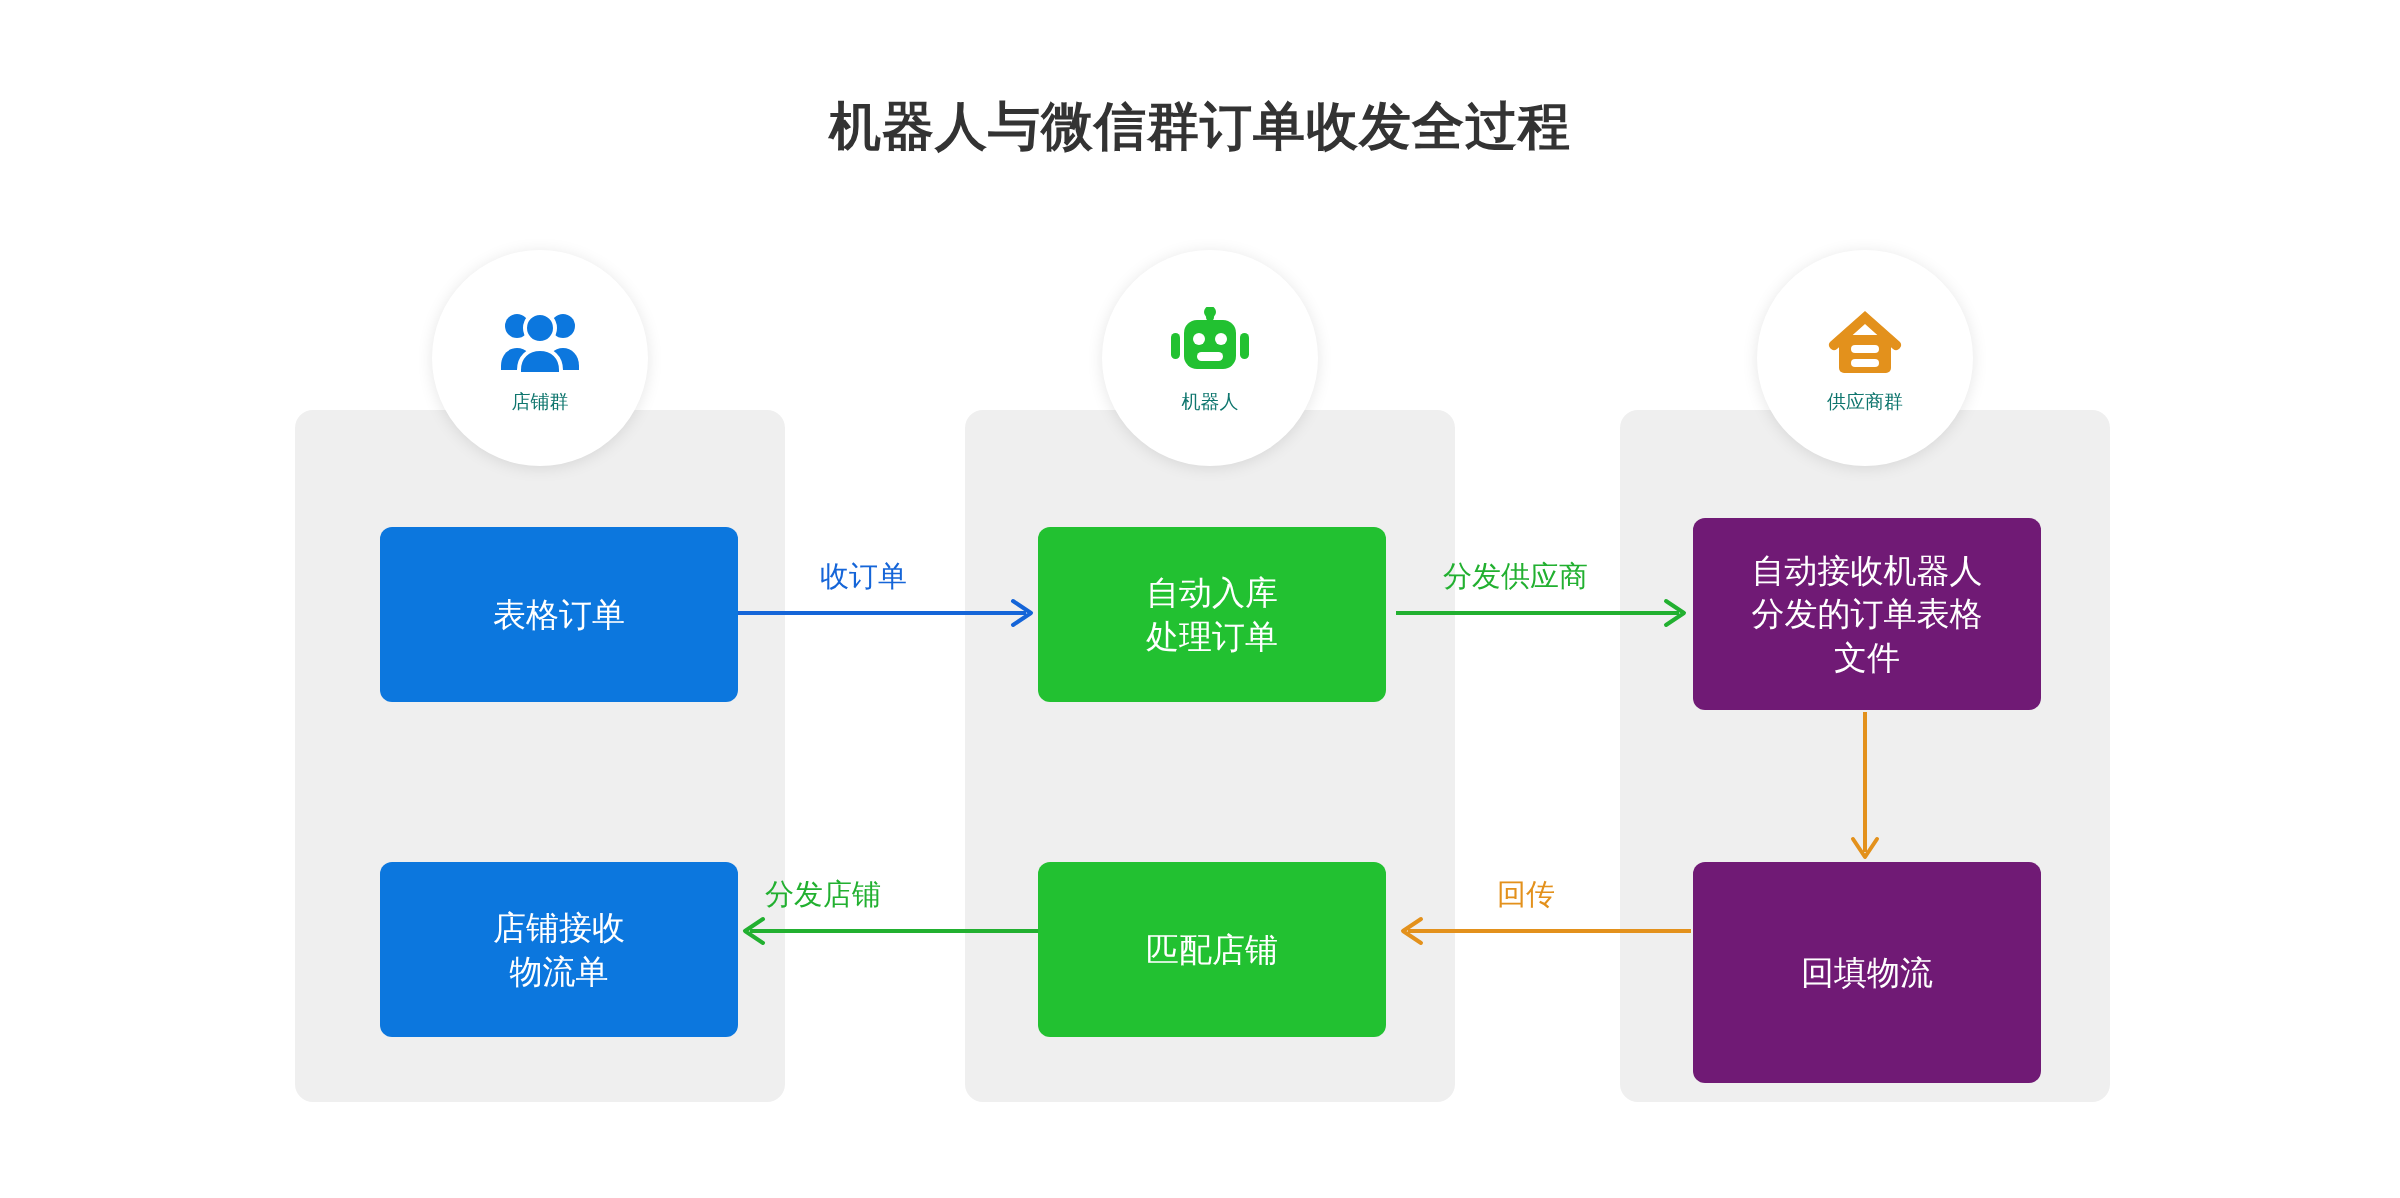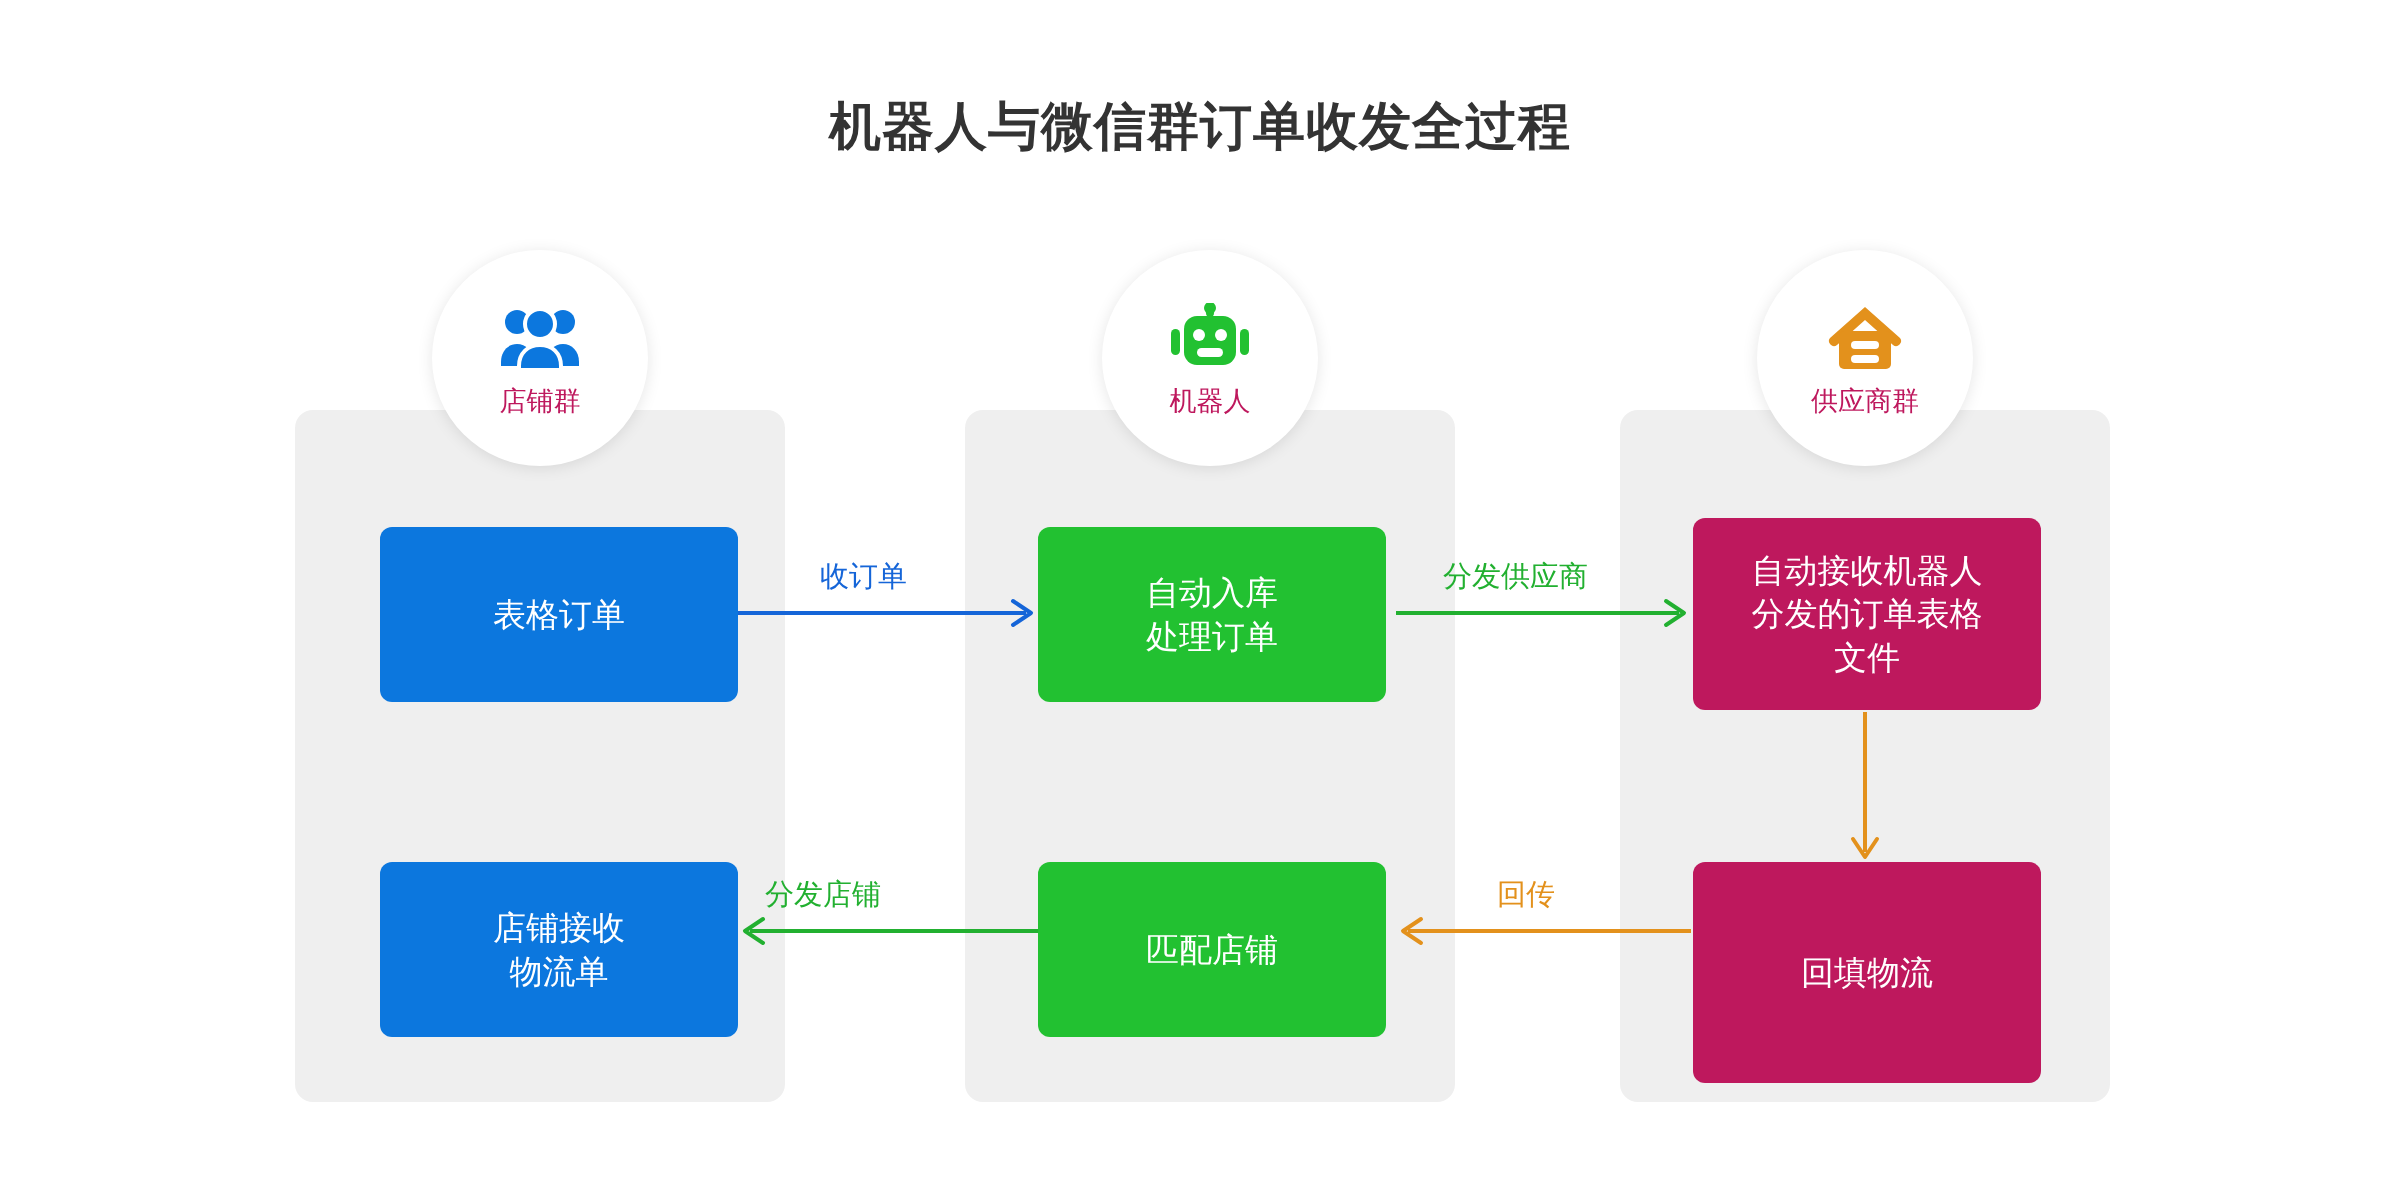--- a/index.html
+++ b/index.html
@@ -68,42 +68,42 @@
     width: 84px;
     height: 72px;
     display: flex;
     align-items: center;
     justify-content: center;
     margin-bottom: 14px;
   }
   .lane-header-icon svg { display: block; }
 
   .lane-header-label {
-    font-size: 27px;
-    color: #be185d;
+    font-size: 19px;
+    color: #0f766e;
     line-height: 1;
   }
 
   
   .node {
     position: absolute;
     border-radius: 12px;
     display: flex;
     align-items: center;
     justify-content: center;
     text-align: center;
     color: #ffffff;
     font-size: 33px;
     line-height: 1.32;
     z-index: 3;
   }
 
   .node-blue   { background: #0c77de; margin-left: 12px; }
   .node-green  { background: #22c131; }
-  .node-orange { background: #be185d; }
+  .node-orange { background: #701a75; }
 
   #node-form-order     { left: 368px;  top: 527px;  width: 358px; height: 175px; }
   #node-shop-receive   { left: 368px;  top: 862px;  width: 358px; height: 175px; }
   #node-auto-stock     { left: 1038px; top: 527px;  width: 348px; height: 175px; }
   #node-match-shop     { left: 1038px; top: 862px;  width: 348px; height: 175px; align-items: center; }
   #node-auto-receive   { left: 1693px; top: 518px;  width: 348px; height: 192px; }
   #node-fill-logistics { left: 1693px; top: 862px;  width: 348px; height: 221px; }
 
   
   .connector {

